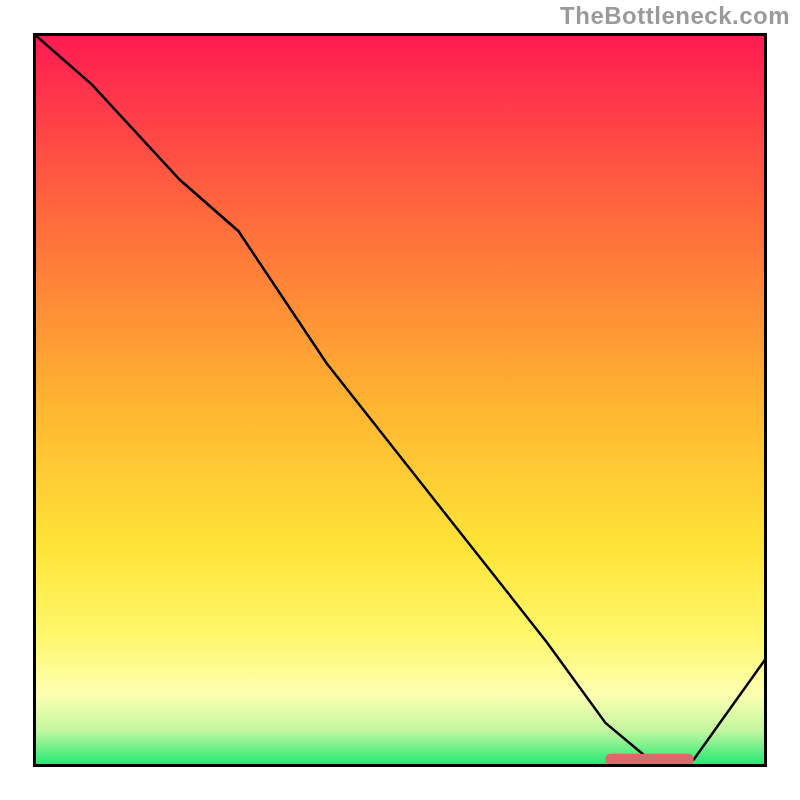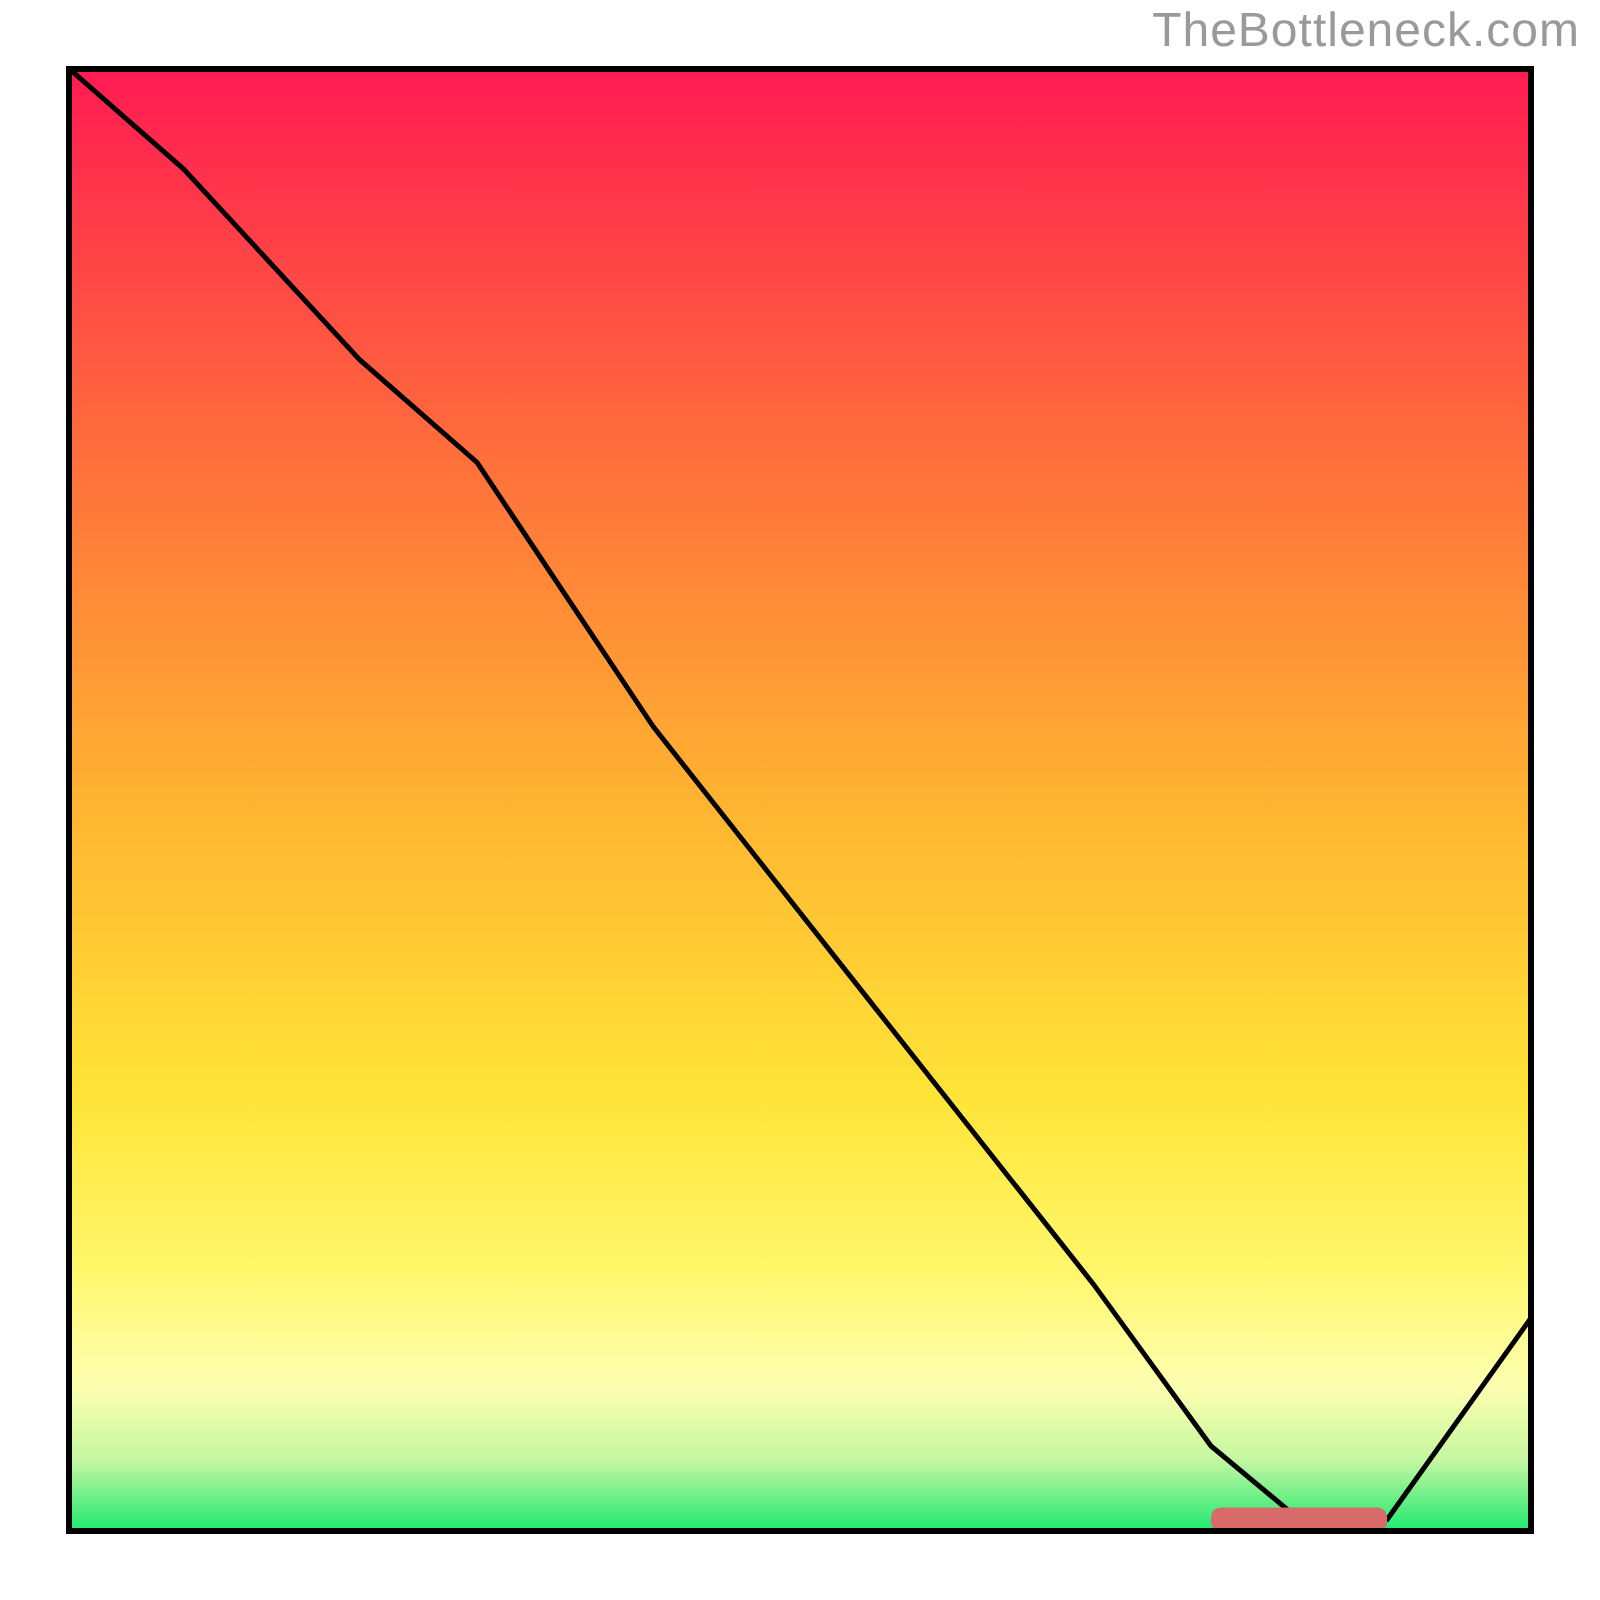--- a/index.html
+++ b/index.html
@@ -14,21 +14,21 @@
   .container {
     position: relative;
     width: 800px;
     height: 800px;
   }
   .watermark {
     position: absolute;
     top: 2px;
     right: 10px;
     font-size: 24px;
-    font-weight: normal;
+    font-weight: bold;
     color: #9a9a9a;
     letter-spacing: 0.5px;
     z-index: 10;
   }
   .plot {
     position: absolute;
     left: 33px;
     top: 33px;
     width: 734px;
     height: 734px;

